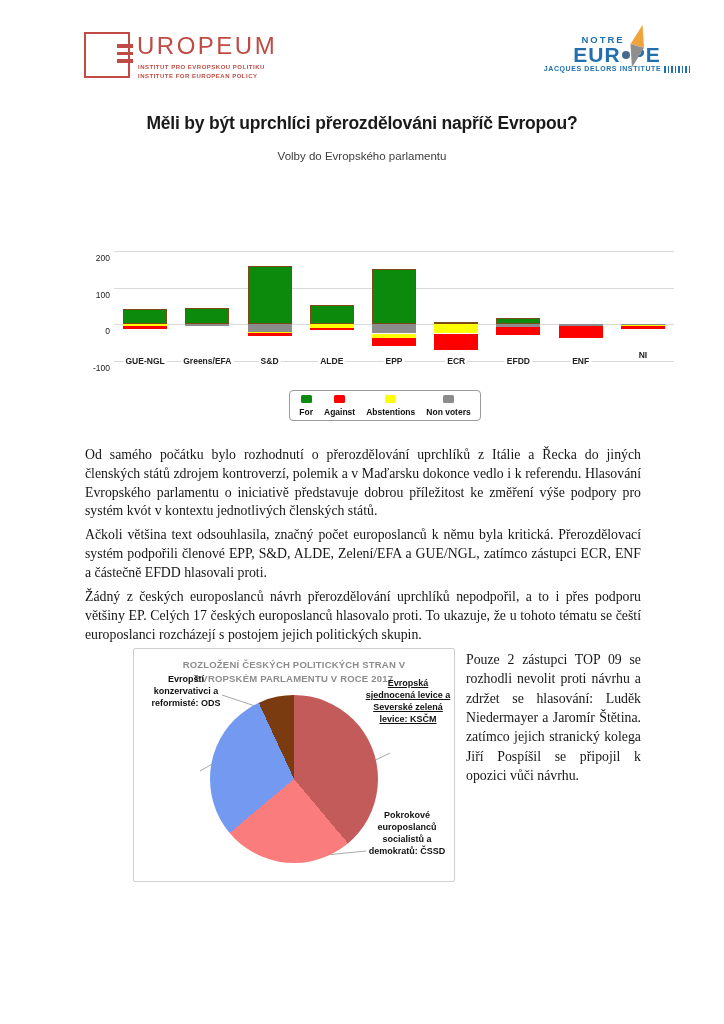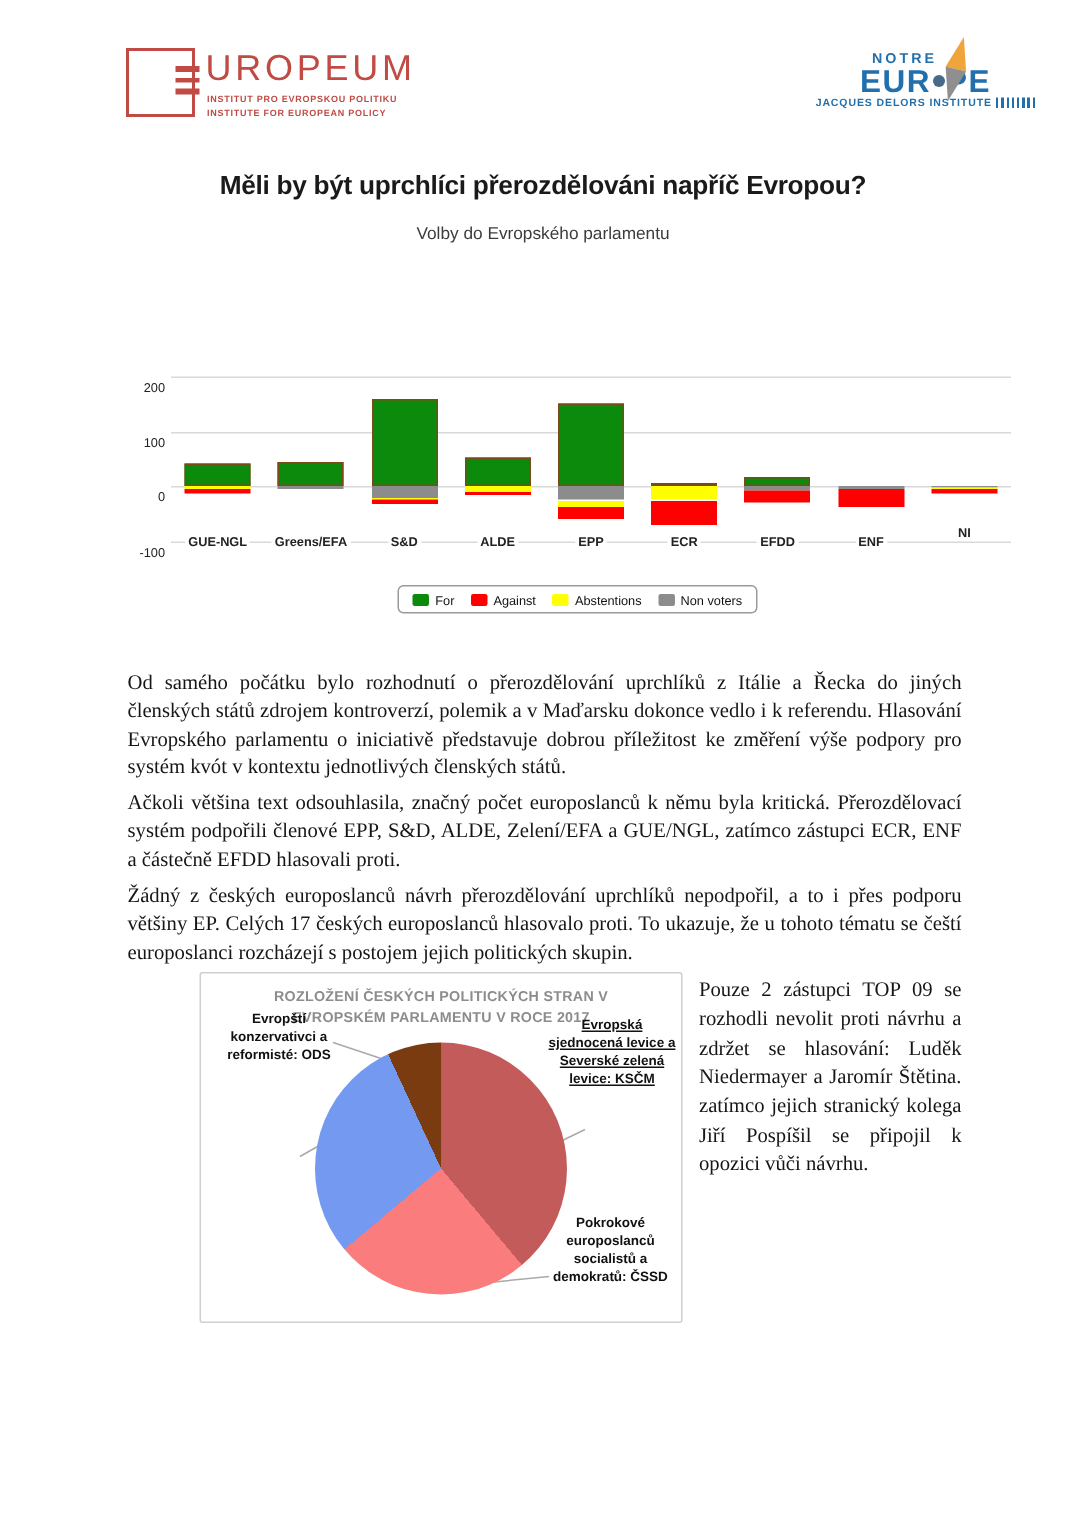--- a/index.html
+++ b/index.html
@@ -37,21 +37,21 @@
   .barchart { position:absolute; left:88px; top:244px; width:594px; height:170px; font-size:8.5px; }
   .plot { position:absolute; left:26px; top:7px; width:560px; height:110px; }
   .gridline { position:absolute; left:0; width:100%; height:1px; background:#d9d9d9; }
   .ytick { position:absolute; left:0; width:22px; text-align:right; color:#222; font-size:8.5px; }
   .bar-seg { position:absolute; }
   .xlabel { position:absolute; text-align:center; font-weight:bold; color:#222;
     background:#fff; padding:0 2px; white-space:nowrap; }
   .legend { position:absolute; top:146px; left:0; width:100%; text-align:center; }
   .legend-box { display:inline-flex; gap:11px; align-items:center; border:1px solid #9a9a9a;
     border-radius:4px; padding:3.5px 9px; background:#fff; }
-  .legend-item { display:flex; align-items:center; gap:4px; font-weight:normal; font-size:8.5px; color:#111; }
+  .legend-item { display:flex; align-items:center; gap:4px; font-weight:bold; font-size:8.5px; color:#111;flex-direction:column; }
   .legend-swatch { width:11px; height:8px; border-radius:1.5px; display:inline-block; }
   
   .bodytext { position:absolute; left:85px; width:556px; text-align:justify;
     font-family:"Liberation Serif", serif; font-size:13.8px; line-height:1.36; color:#161616; }
   .p1 { top:446px; } .p2 { top:526px; } .p3 { top:588px; }
   
   .bottom { position:absolute; left:85px; top:648px; width:556px; display:flex; gap:11px;padding-left:48px; }
   .piebox { position:relative; width:322px; height:234px; border:1px solid #cfcfcf;
     border-radius:2px; background:#fff; flex:none; }
   .pie-title { margin:9px auto 0 auto; width:88%; text-align:center; font-size:9.5px;

